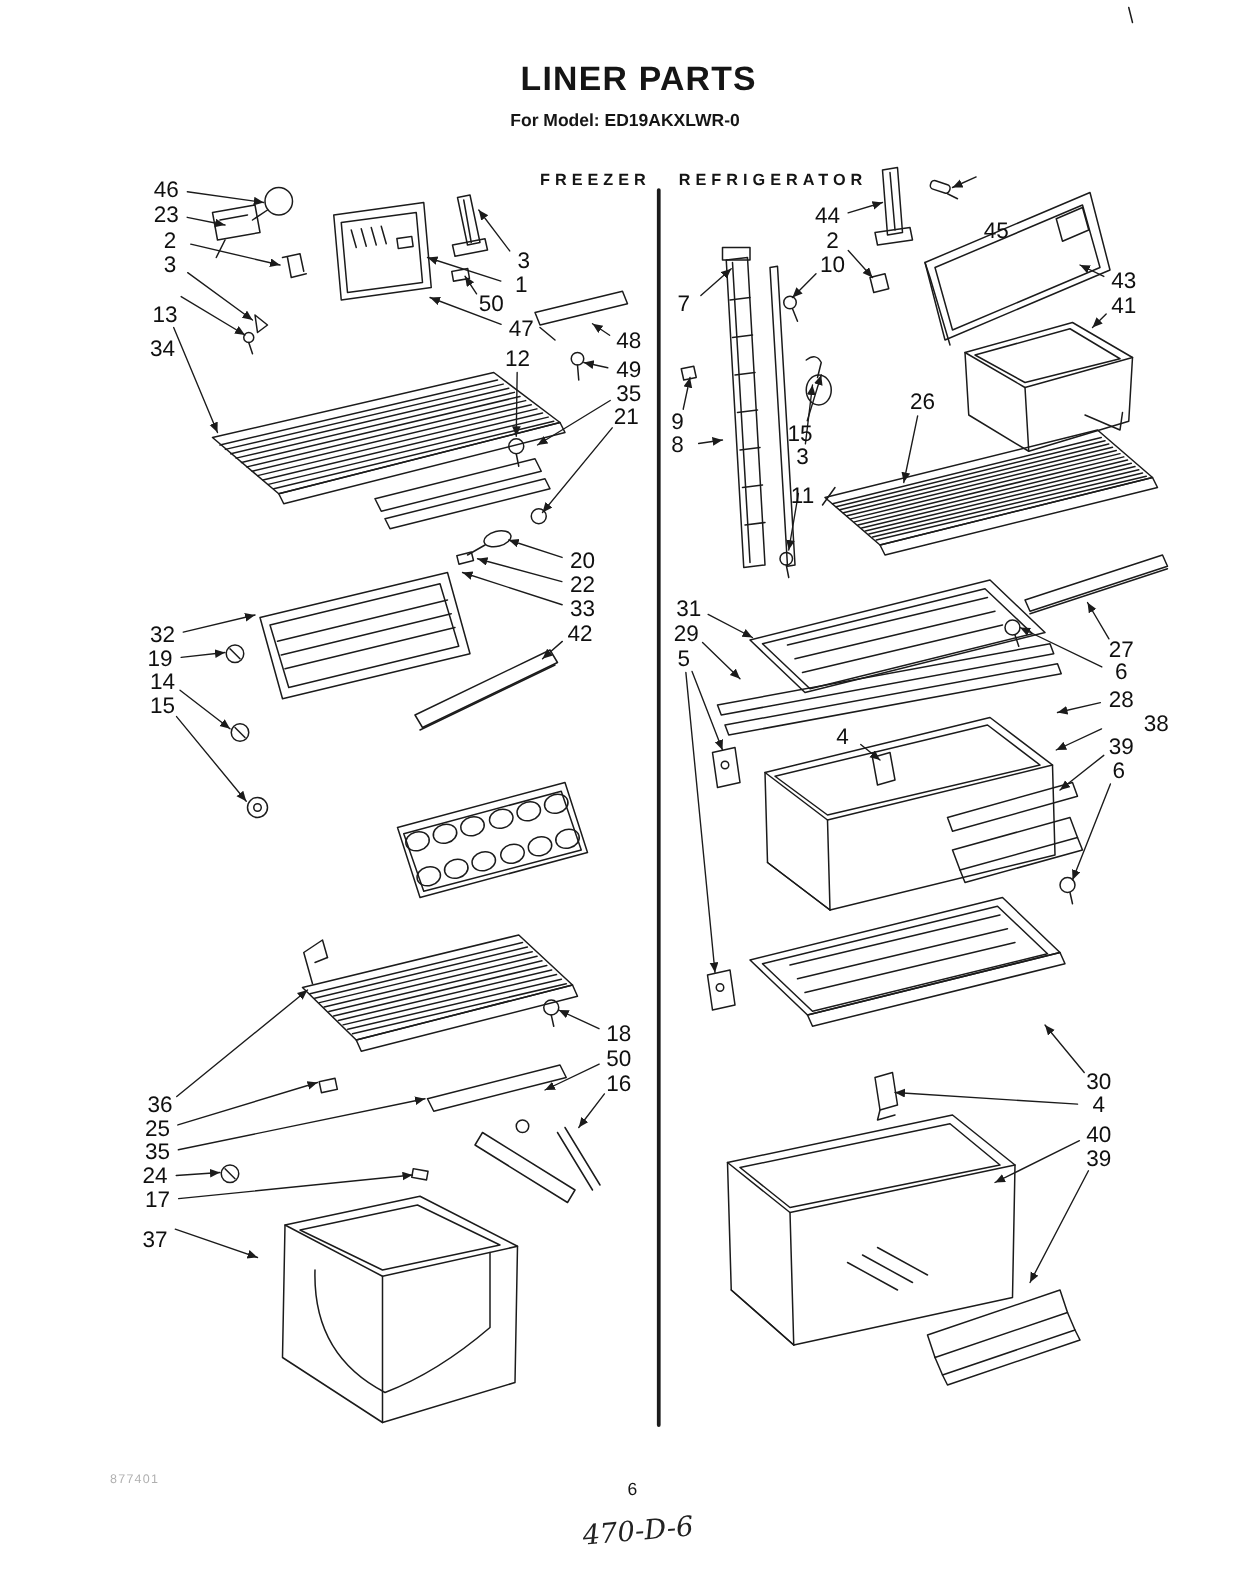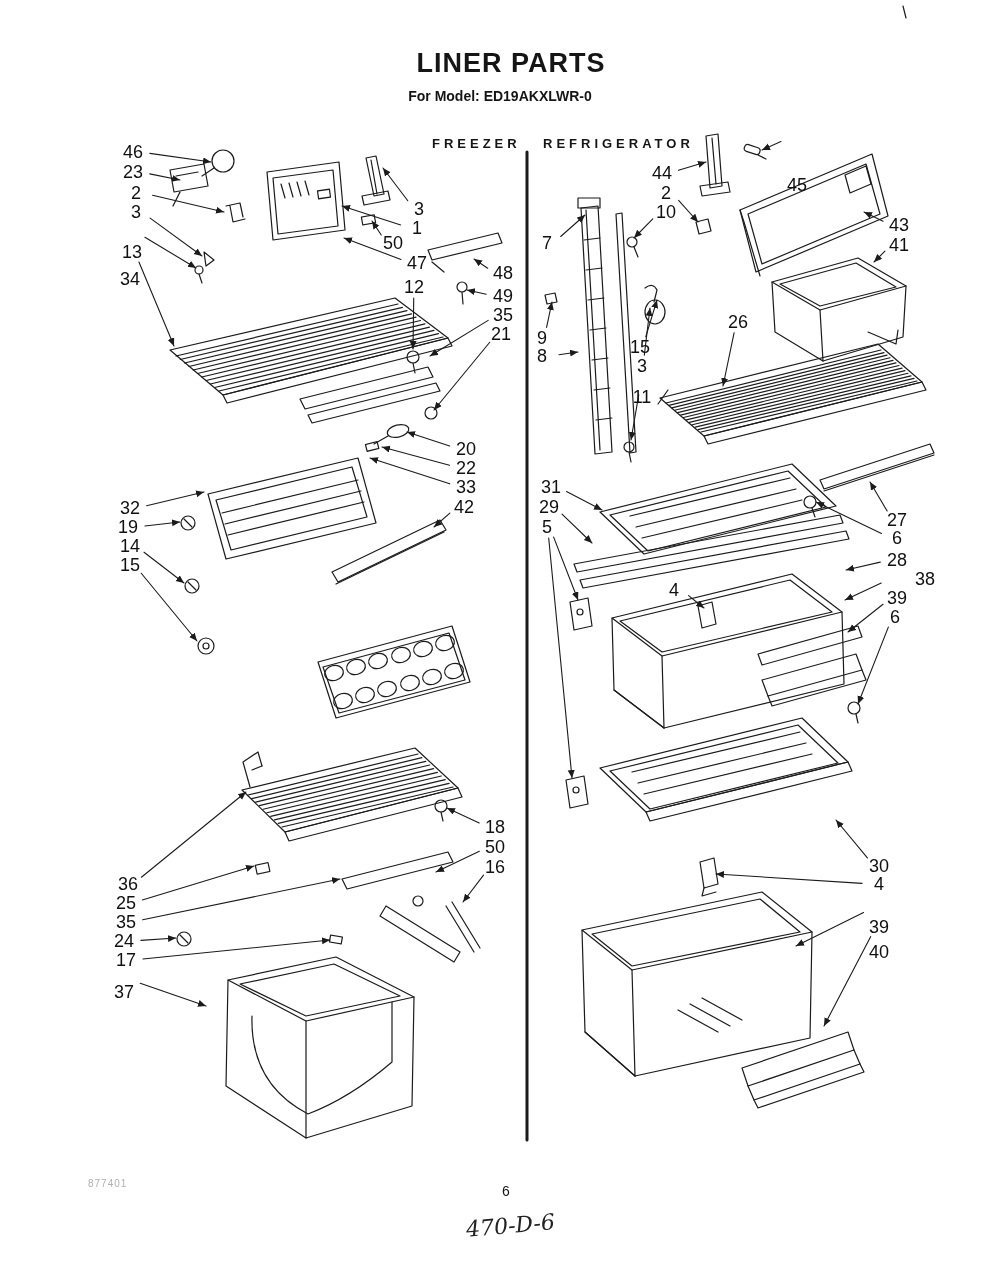--- a/index.html
+++ b/index.html
@@ -461,21 +461,21 @@
       <div class="callout" style="left: 551px; top: 487px;">31</div>
       <div class="callout" style="left: 549px; top: 507px;">29</div>
       <div class="callout" style="left: 547px; top: 527px;">5</div>
       <div class="callout" style="left: 897px; top: 560px;">28</div>
       <div class="callout" style="left: 925px; top: 579px;">38</div>
       <div class="callout" style="left: 897px; top: 598px;">39</div>
       <div class="callout" style="left: 895px; top: 617px;">6</div>
       <div class="callout" style="left: 674px; top: 590px;">4</div>
       <div class="callout" style="left: 879px; top: 866px;">30</div>
       <div class="callout" style="left: 879px; top: 884px;">4</div>
-      <div class="callout" style="left: 879px; top: 908px; margin-top: 44px;">40</div>
+      <div class="callout" style="left: 879px; top: 908px;">40</div>
       <div class="callout" style="left: 879px; top: 927px;">39</div>
     </div>
 
   <div class="doc-number">877401</div>
   <div class="page-number">6</div>
   <div class="handwritten">470-D-6</div>
 
 </div>
 
 </body></html>

